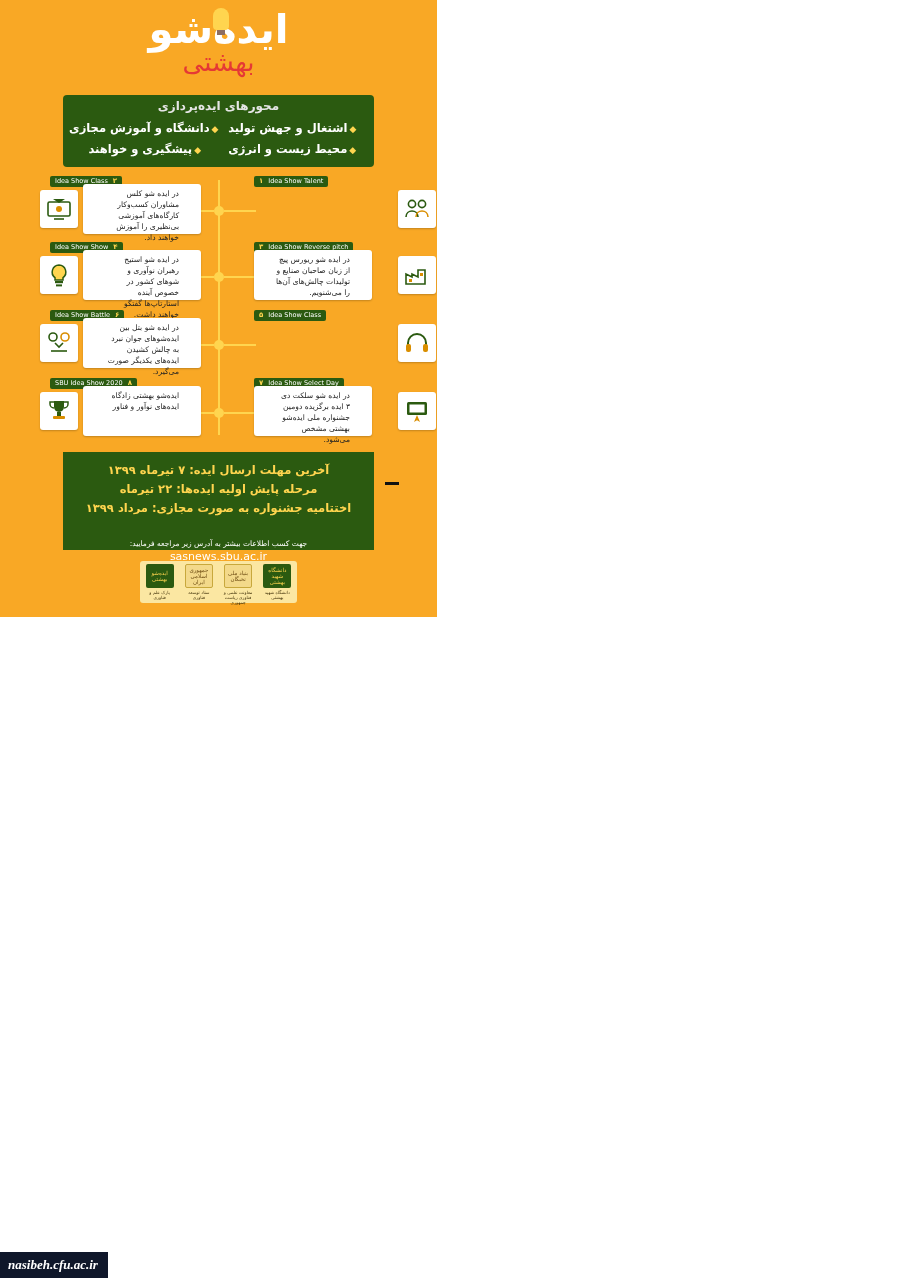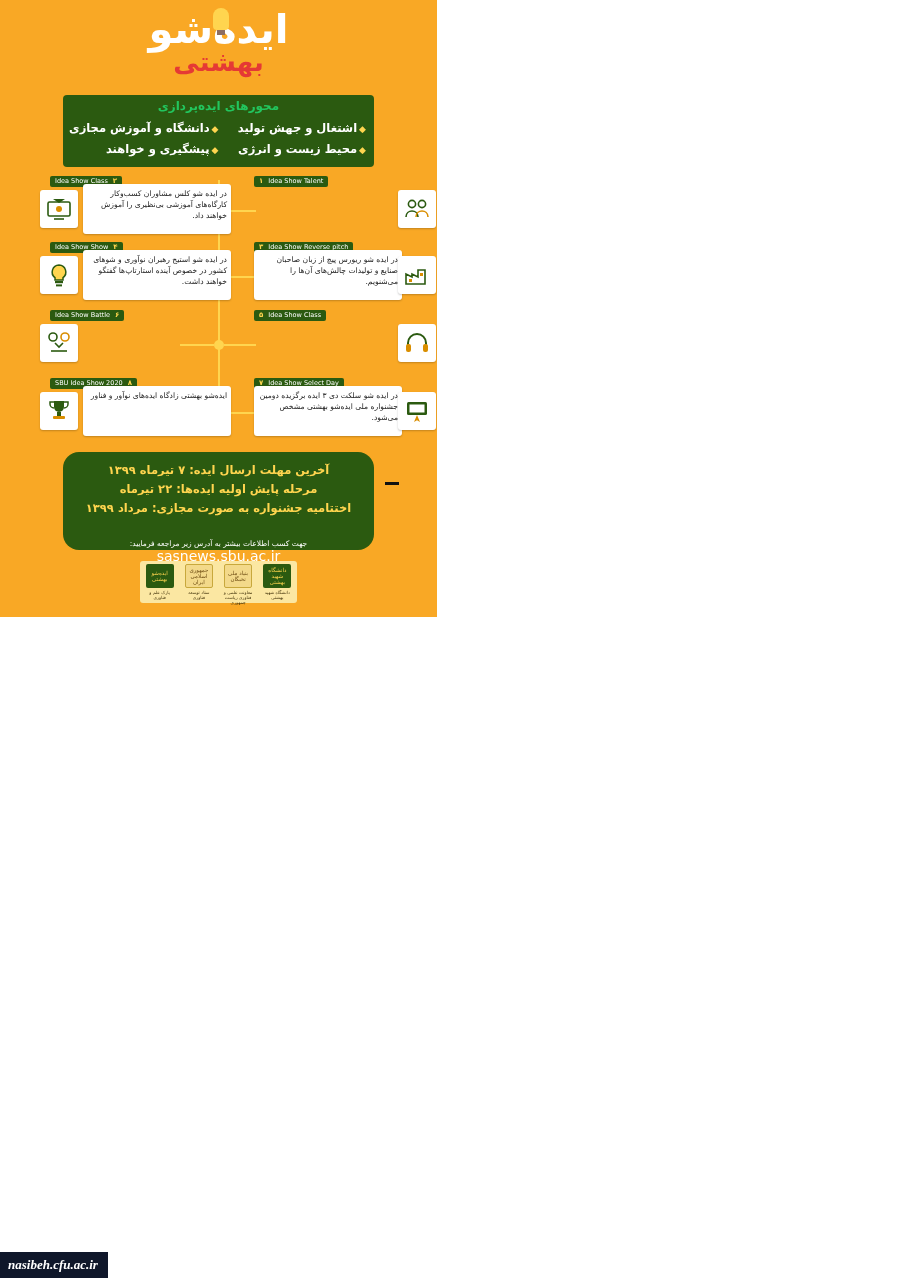--- a/index.html
+++ b/index.html
@@ -71,58 +71,59 @@
     content: "";
     position: absolute;
     left: 4px;
     bottom: -5px;
     width: 8px;
     height: 5px;
     background: #8d6e63;
   }
   .logo-bottom {
     font-size: 26px;
-    font-weight: bold;
+    font-weight: normal;
     color: #e53935;
     line-height: 28px;
     margin-top: -4px;
     direction: rtl;
   }
 
   
   .topics {
     position: absolute;
     left: 63px;
     top: 95px;
     width: 311px;
     height: 72px;
     background: #2b5a10;
     border-radius: 4px;
     padding: 4px 0 0 0;
     box-sizing: border-box;
   }
   .topics-title {
     text-align: center;
-    color: #22c55e;
+    color: #e5e5e5;
     font-size: 12px;
     font-weight: bold;
     margin-bottom: 5px;
   }
   .topics-grid {
     display: flex;
     flex-wrap: wrap;
     direction: rtl;
     padding: 0 8px;
   }
   .topic-item {
     width: 50%;
     color: #ffffff;
     font-size: 11.5px;
     font-weight: bold;
     line-height: 20px;
+    text-align: center;
     white-space: nowrap;
   }
   .topic-item .bullet {
     color: #ffd54f;
     font-size: 9px;
     margin-left: 2px;
   }
 
   
   .timeline {
@@ -141,27 +142,27 @@
     background: #ffd54f;
   }
   .tl-row {
     position: absolute;
     width: 397px;
     height: 58px;
   }
   .card {
     position: absolute;
     top: 8px;
-    width: 148px;
+    width: 118px;
     height: 50px;
     background: #ffffff;
     border-radius: 3px;
     box-shadow: 0 1px 2px rgba(0,0,0,0.22);
     box-sizing: border-box;
-    padding: 4px 4px;
+    padding: 4px 22px;
   }
   .card.right { left: 234px; }
   .card.left  { left: 63px; }
 
   .card-desc {
     font-size: 7.6px;
     line-height: 11px;
     color: #222222;
     text-align: right;
     direction: rtl;
@@ -225,42 +226,42 @@
   .connector.left  { left: 160px; width: 34px; }
 
   
   .dates {
     position: absolute;
     left: 63px;
     top: 452px;
     width: 311px;
     height: 98px;
     background: #2b5a10;
-    border-radius: 16px;
+    border-radius: 0;
     padding: 9px 10px 0 10px;
     box-sizing: border-box;
     text-align: center;
   }
   .date-line {
     color: #ffd54f;
     font-size: 11.5px;
     font-weight: bold;
     line-height: 19px;
     direction: rtl;
   }
   .dates-note {
     color: #ffffff;
     font-size: 7.5px;
     line-height: 13px;
     margin-top: 19px;
     direction: rtl;
   }
   .dates-url {
     color: #ffffff;
-    font-size: 14px;
+    font-size: 11px;
     direction: ltr;
     line-height: 13px;
     text-decoration: underline;
   }
 
   .minus-mark {
     position: absolute;
     left: 385px;
     top: 482px;
     width: 14px;
@@ -455,20 +456,23 @@
           </svg>
         </div>
       </div>
 
       <div class="tl-row" style="top:134px;">
         <div class="connector left"></div>
         <div class="tag left">
           <span class="num">۶</span>
           <span>Idea Show Battle</span>
         </div>
+        <div class="card left">
+          <div class="card-desc">در ایده شو بتل بین ایده‌شوهای جوان نبرد به چالش کشیدن ایده‌های یکدیگر صورت می‌گیرد.</div>
+        </div>
         <div class="icon-box left">
           <svg width="28" height="28" viewBox="0 0 28 28">
             <circle cx="8" cy="8" r="4" fill="none" stroke="#2b5a10" stroke-width="1.6"></circle>
             <circle cx="20" cy="8" r="4" fill="none" stroke="#d98e00" stroke-width="1.6"></circle>
             <path d="M6 22h16" stroke="#2b5a10" stroke-width="1.6"></path>
             <path d="M10 14l4 4 4-4" fill="none" stroke="#2b5a10" stroke-width="1.6"></path>
           </svg>
         </div>
       </div>
 

